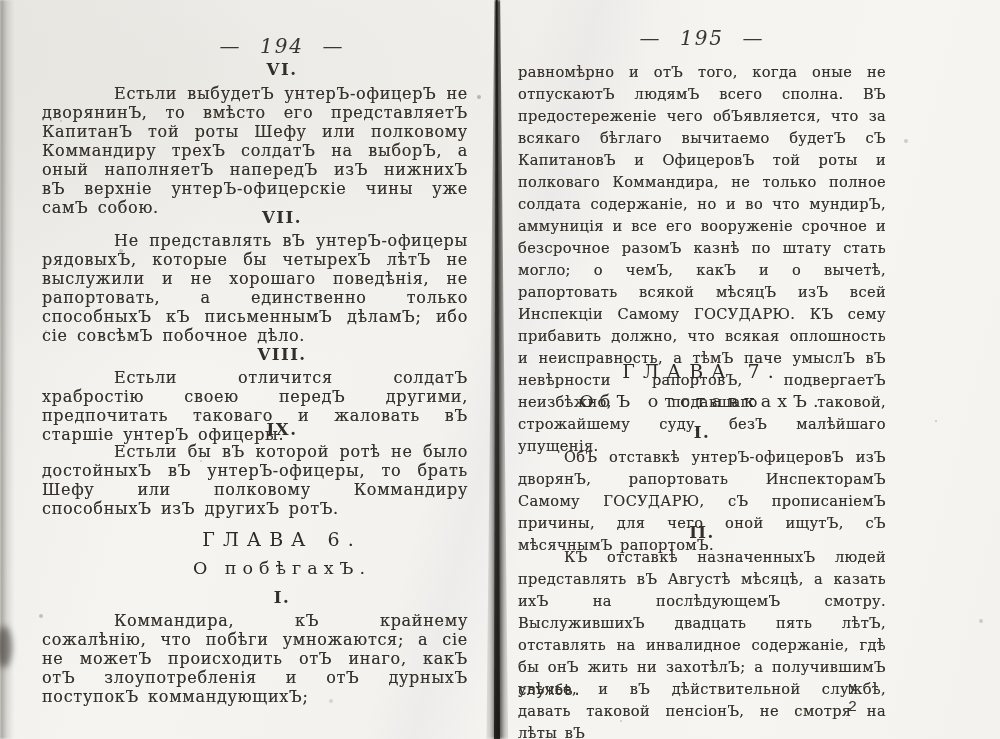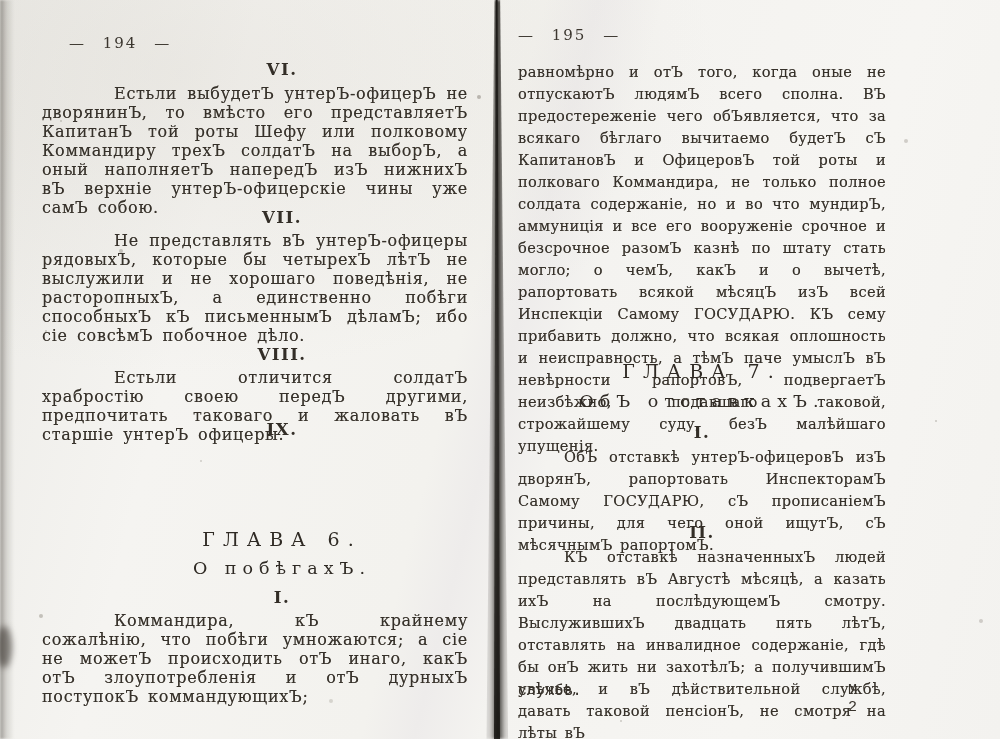--- a/index.html
+++ b/index.html
@@ -57,22 +57,24 @@
       45px 330px 0 0 rgba(85,78,66,0.30);
   }
   
   .page { position: absolute; top: 0; height: 739px; }
   .page-left  { left: 42px;  width: 426px; }
   .page-right { left: 518px; width: 368px; }
   .blk { position: absolute; left: 0; width: 100%; }
   .blk.off { left: 27px; } 
 
   .pg-header {
-    font-size: 15px; letter-spacing: 2px; word-spacing: 10px;
+    text-align: center;
+    font-size: 20px; letter-spacing: 2px; word-spacing: 10px;
     color: #3b362f;
+    font-style: italic;
   }
   .roman {
     text-align: center;
     font-size: 16.5px; letter-spacing: 1.5px;
     color: #332e27;
     font-weight: bold;
   }
   .chapter-title {
     text-align: center;
     font-size: 19px; letter-spacing: 8px;
@@ -120,26 +122,27 @@
   <div class="smudge-bl"></div>
   <div class="speckles"></div>
 
   <div class="page page-left">
     <div class="blk pg-header off" style="top:34px">— 194 —</div>
 
     <div class="blk roman off" style="top:60px">VI.</div>
     <div class="blk roman off" style="top:208px">VII.</div>
 
     <div class="blk para" style="top:84px">Естьли выбудетЪ унтерЪ-офицерЪ не дворянинЪ, то вмѣсто его представляетЪ КапитанЪ той роты Шефу или полковому Коммандиру трехЪ солдатЪ на выборЪ, а оный наполняетЪ напередЪ изЪ нижнихЪ вЪ верхніе унтерЪ-офицерскіе чины уже самЪ собою.</div>
-    <div class="blk para" style="top:231px">Не представлять вЪ унтерЪ-офицеры рядовыхЪ, которые бы четырехЪ лѣтЪ не выслужили и не хорошаго поведѣнія, не расторопныхЪ, а единственно побѣги способныхЪ кЪ письменнымЪ дѣламЪ; ибо сіе совсѣмЪ побочное дѣло.</div>
+    <div class="blk para" style="top:231px">Не представлять вЪ унтерЪ-офицеры рядовыхЪ, которые бы четырехЪ лѣтЪ не выслужили и не хорошаго поведѣнія, не рапортовать, а единственно только способныхЪ кЪ письменнымЪ дѣламЪ; ибо сіе совсѣмЪ побочное дѣло.</div>
 
     <div class="blk roman off" style="top:345px">VIII.</div>
     <div class="blk para" style="top:368px">Естьли отличится солдатЪ храбростію своею передЪ другими, предпочитать таковаго и жаловать вЪ старшіе унтерЪ офицеры.</div>
 
     <div class="blk roman off" style="top:420px">IX.</div>
+    <div class="blk para" style="top:442px">Естьли бы вЪ которой ротѣ не было достойныхЪ вЪ унтерЪ-офицеры, то брать Шефу или полковому Коммандиру способныхЪ изЪ другихЪ ротЪ.</div>
 
     <div class="blk chapter-title off" style="top:528px">ГЛАВА 6.</div>
     <div class="blk chapter-sub off" style="top:558px">О побѣгахЪ.</div>
     <div class="blk roman off" style="top:588px">I.</div>
     <div class="blk para" style="top:611px">Коммандира, кЪ крайнему сожалѣнію, что побѣги умножаются; а сіе не можетЪ происходить отЪ инаго, какЪ отЪ злоупотребленія и отЪ дурныхЪ поступокЪ коммандующихЪ;</div>
   </div>
 
   <div class="page page-right">
     <div class="blk pg-header" style="top:26px">— 195 —</div>
 

